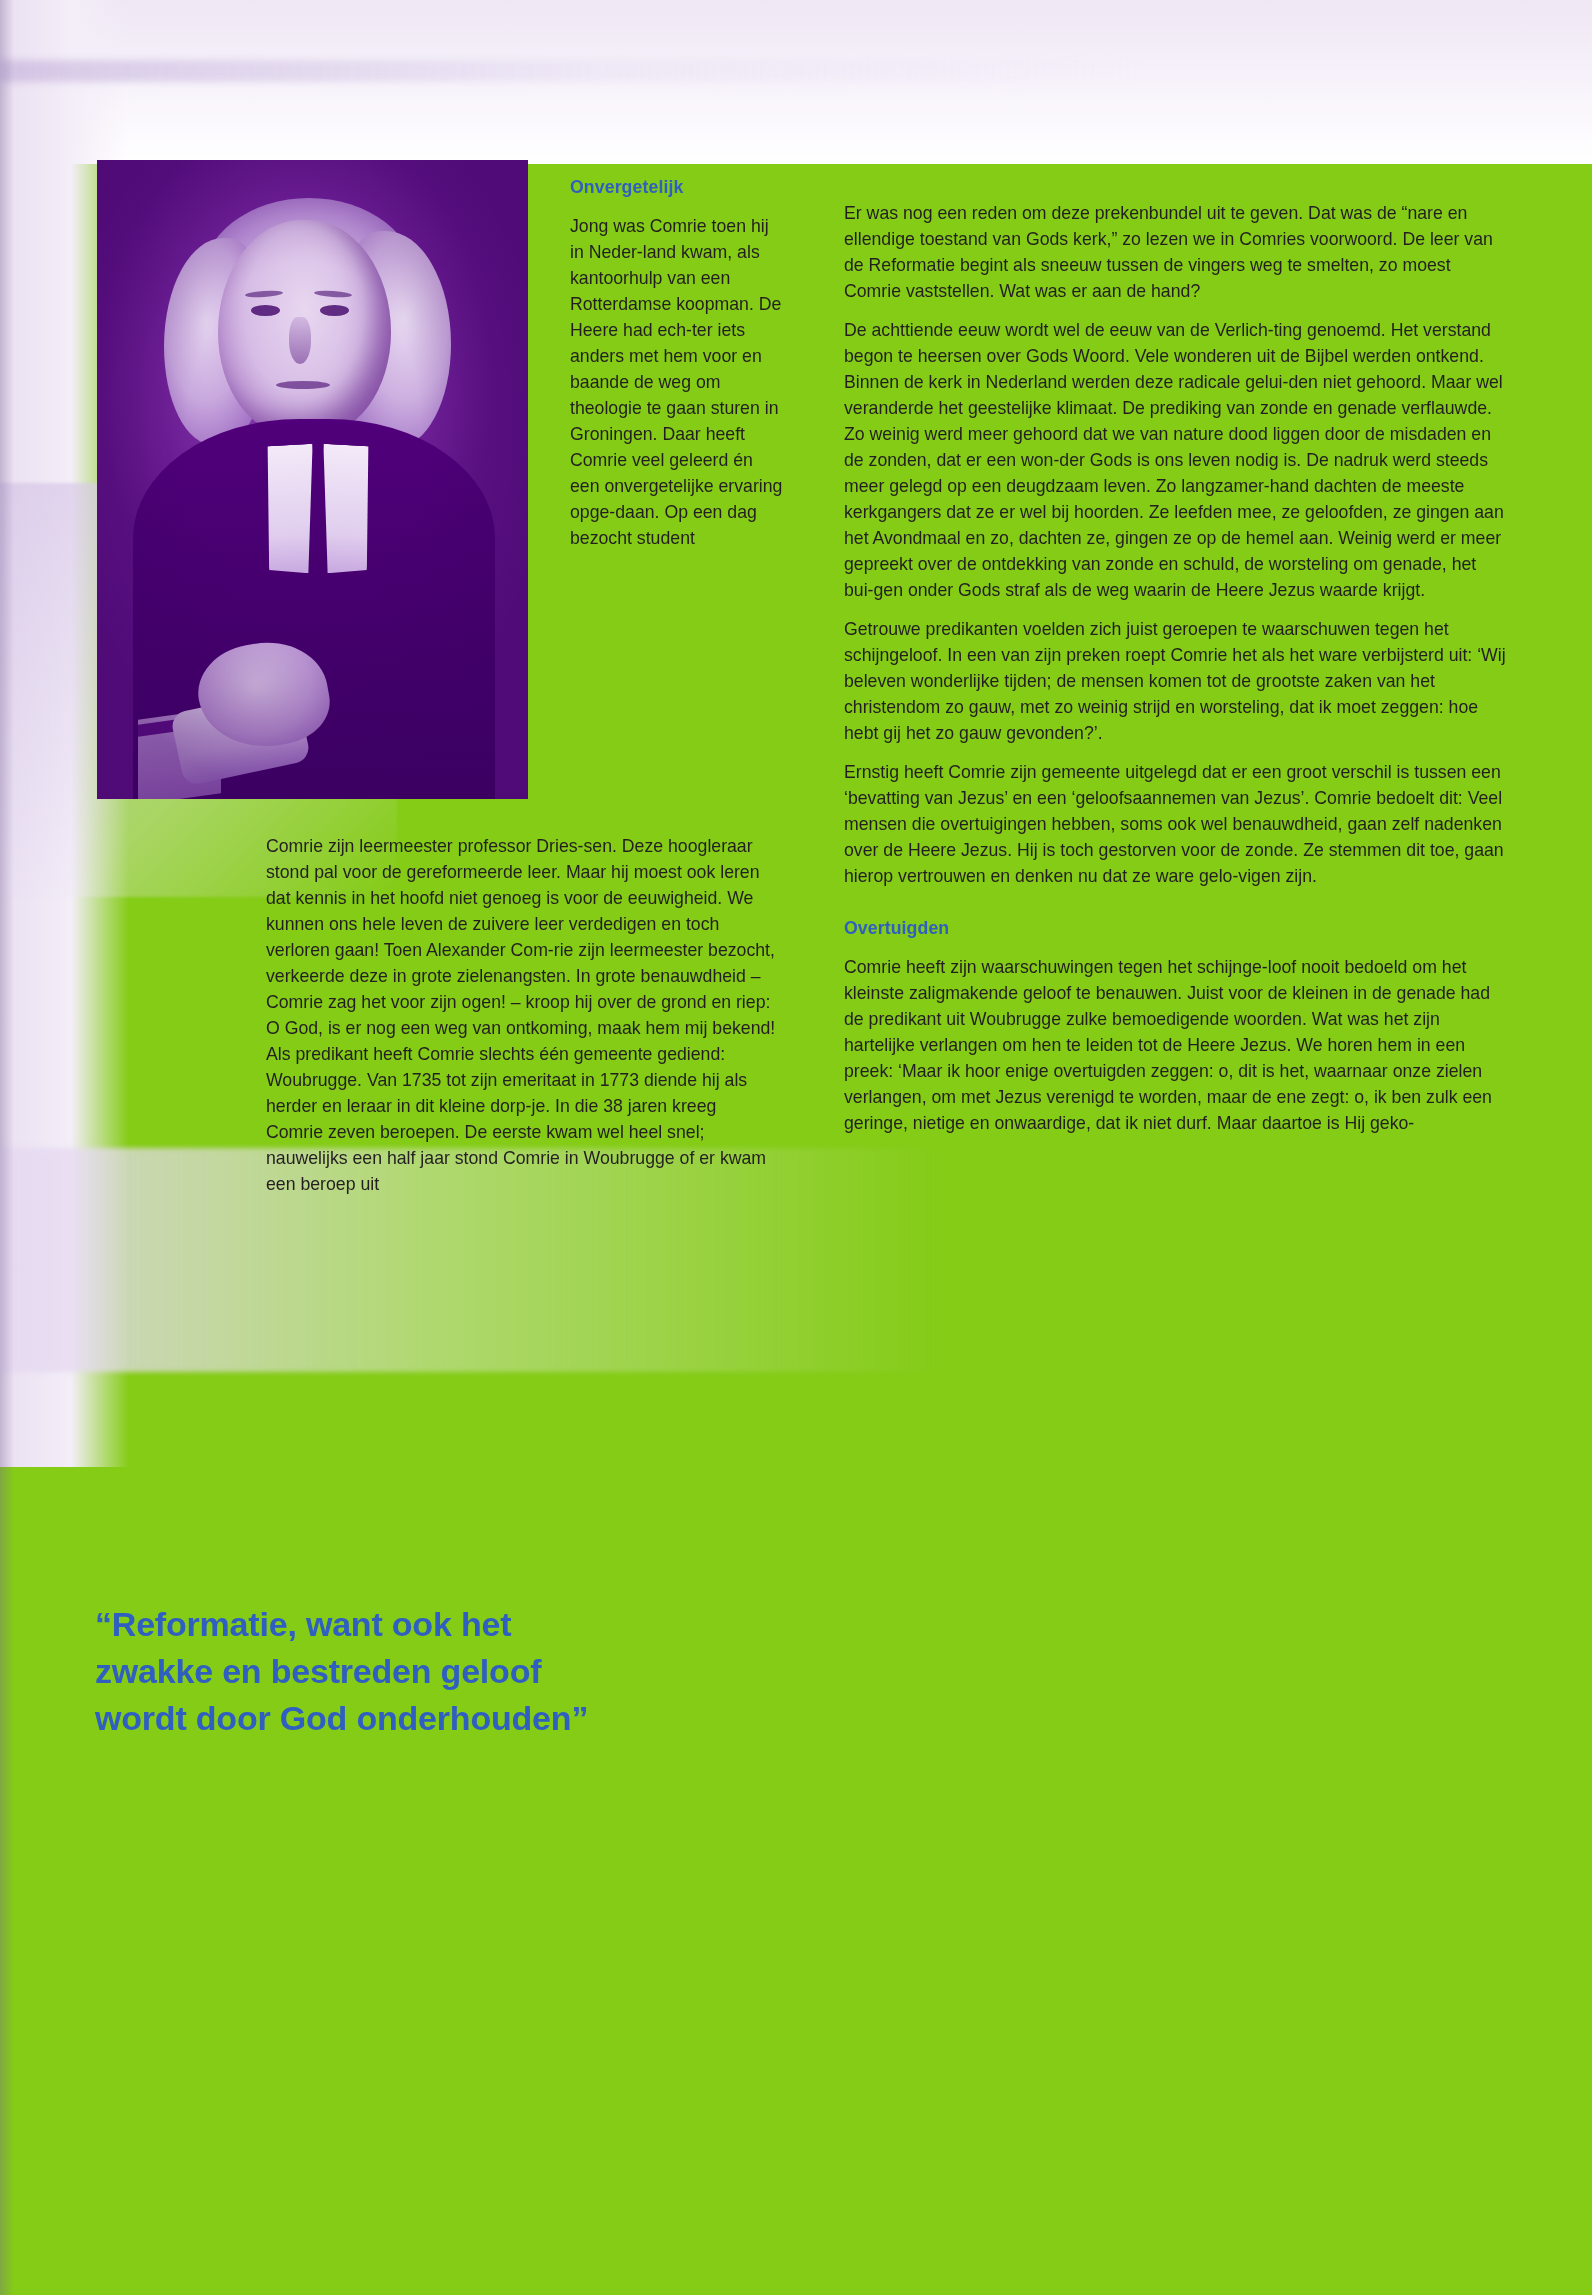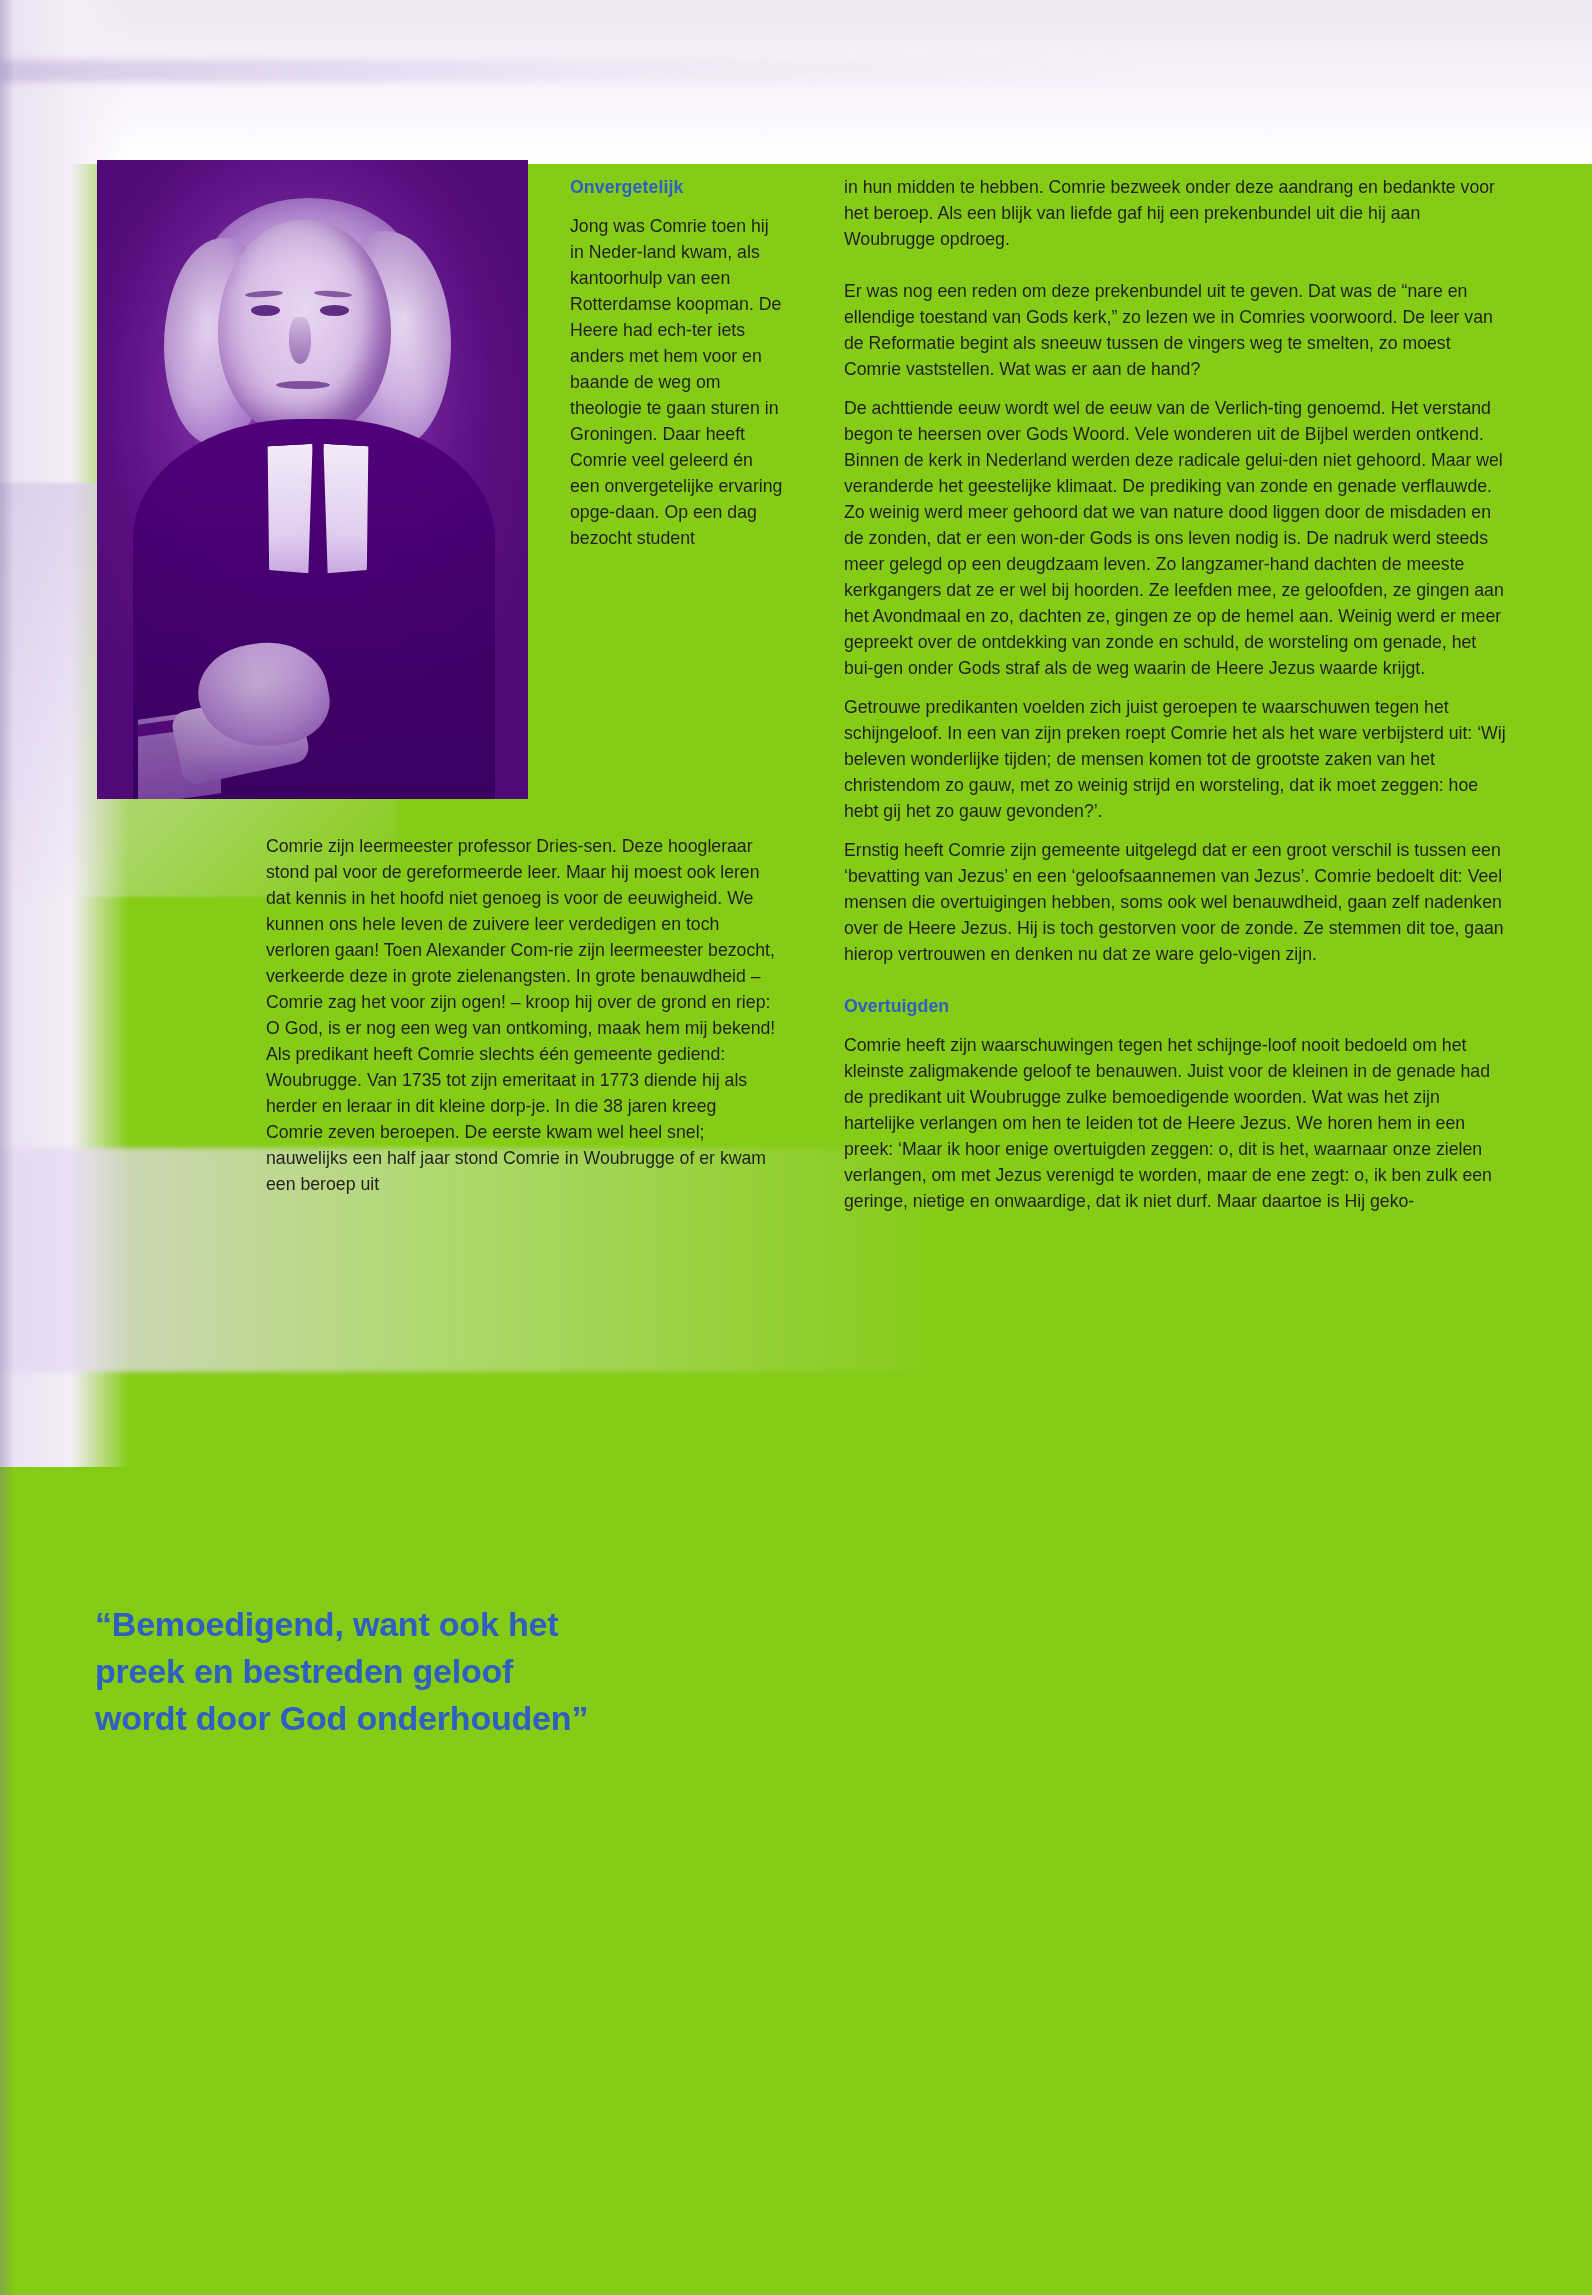--- a/index.html
+++ b/index.html
@@ -302,26 +302,25 @@
   <div class="col" id="col2-top">
     <p class="head">Onvergetelijk</p>
     <p>Jong was Comrie toen hij in Neder-land kwam, als kantoorhulp van een Rotterdamse koopman. De Heere had ech-ter iets anders met hem voor en baande de weg om theologie te gaan sturen in Groningen. Daar heeft Comrie veel geleerd én een onvergetelijke ervaring opge-daan. Op een dag bezocht student</p>
   </div>
 
   <div class="col" id="col2-body">
     <p style="white-space: pre-line;">Comrie zijn leermeester professor Dries-sen. Deze hoogleraar stond pal voor de gereformeerde leer. Maar hij moest ook leren dat kennis in het hoofd niet genoeg is voor de eeuwigheid. We kunnen ons hele leven de zuivere leer verdedigen en toch verloren gaan! Toen Alexander Com-rie zijn leermeester bezocht, verkeerde deze in grote zielenangsten. In grote benauwdheid – Comrie zag het voor zijn ogen! – kroop hij over de grond en riep: O God, is er nog een weg van ontkoming, maak hem mij bekend!
 Als predikant heeft Comrie slechts één gemeente gediend: Woubrugge. Van 1735 tot zijn emeritaat in 1773 diende hij als herder en leraar in dit kleine dorp-je. In die 38 jaren kreeg Comrie zeven beroepen. De eerste kwam wel heel snel; nauwelijks een half jaar stond Comrie in Woubrugge of er kwam een beroep uit</p>
   </div>
 
-  <div class="pullquote">“Bemoedigend, want ook het preek en bestreden geloof wordt door God onderhouden”</div>
+  <div class="pullquote">“Reformatie, want ook het zwakke en bestreden geloof wordt door God onderhouden”</div>
 
 
 
   <div class="col" id="col3">
-    <p>in hun midden te hebben. Comrie bezweek onder deze aandrang en bedankte voor het beroep. Als een blijk van liefde gaf hij een prekenbundel uit die hij aan Woubrugge opdroeg.</p>
     <div class="sp"></div>
     <p>Er was nog een reden om deze prekenbundel uit te geven. Dat was de “nare en ellendige toestand van Gods kerk,” zo lezen we in Comries voorwoord. De leer van de Reformatie begint als sneeuw tussen de vingers weg te smelten, zo moest Comrie vaststellen. Wat was er aan de hand?</p>
     <p>De achttiende eeuw wordt wel de eeuw van de Verlich-ting genoemd. Het verstand begon te heersen over Gods Woord. Vele wonderen uit de Bijbel werden ontkend. Binnen de kerk in Nederland werden deze radicale gelui-den niet gehoord. Maar wel veranderde het geestelijke klimaat. De prediking van zonde en genade verflauwde. Zo weinig werd meer gehoord dat we van nature dood liggen door de misdaden en de zonden, dat er een won-der Gods is ons leven nodig is. De nadruk werd steeds meer gelegd op een deugdzaam leven. Zo langzamer-hand dachten de meeste kerkgangers dat ze er wel bij hoorden. Ze leefden mee, ze geloofden, ze gingen aan het Avondmaal en zo, dachten ze, gingen ze op de hemel aan. Weinig werd er meer gepreekt over de ontdekking van zonde en schuld, de worsteling om genade, het bui-gen onder Gods straf als de weg waarin de Heere Jezus waarde krijgt.</p>
     <p>Getrouwe predikanten voelden zich juist geroepen te waarschuwen tegen het schijngeloof. In een van zijn preken roept Comrie het als het ware verbijsterd uit: ‘Wij beleven wonderlijke tijden; de mensen komen tot de grootste zaken van het christendom zo gauw, met zo weinig strijd en worsteling, dat ik moet zeggen: hoe hebt gij het zo gauw gevonden?’.</p>
     <p>Ernstig heeft Comrie zijn gemeente uitgelegd dat er een groot verschil is tussen een ‘bevatting van Jezus’ en een ‘geloofsaannemen van Jezus’. Comrie bedoelt dit: Veel mensen die overtuigingen hebben, soms ook wel benauwdheid, gaan zelf nadenken over de Heere Jezus. Hij is toch gestorven voor de zonde. Ze stemmen dit toe, gaan hierop vertrouwen en denken nu dat ze ware gelo-vigen zijn.</p>
     <div class="sp"></div>
     <p class="head">Overtuigden</p>
     <p>Comrie heeft zijn waarschuwingen tegen het schijnge-loof nooit bedoeld om het kleinste zaligmakende geloof te benauwen. Juist voor de kleinen in de genade had de predikant uit Woubrugge zulke bemoedigende woorden. Wat was het zijn hartelijke verlangen om hen te leiden tot de Heere Jezus. We horen hem in een preek: ‘Maar ik hoor enige overtuigden zeggen: o, dit is het, waarnaar onze zielen verlangen, om met Jezus verenigd te worden, maar de ene zegt: o, ik ben zulk een geringe, nietige en onwaardige, dat ik niet durf. Maar daartoe is Hij geko-</p>
   </div>
 </div>

